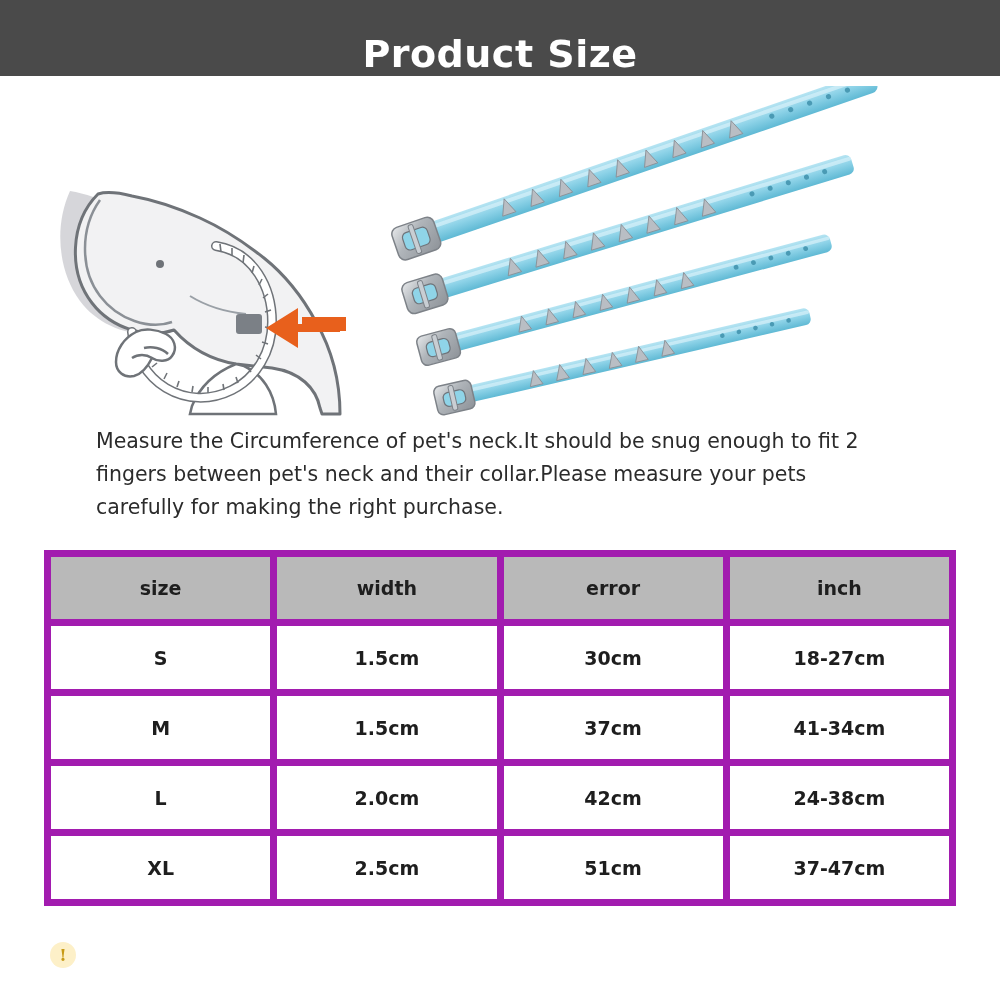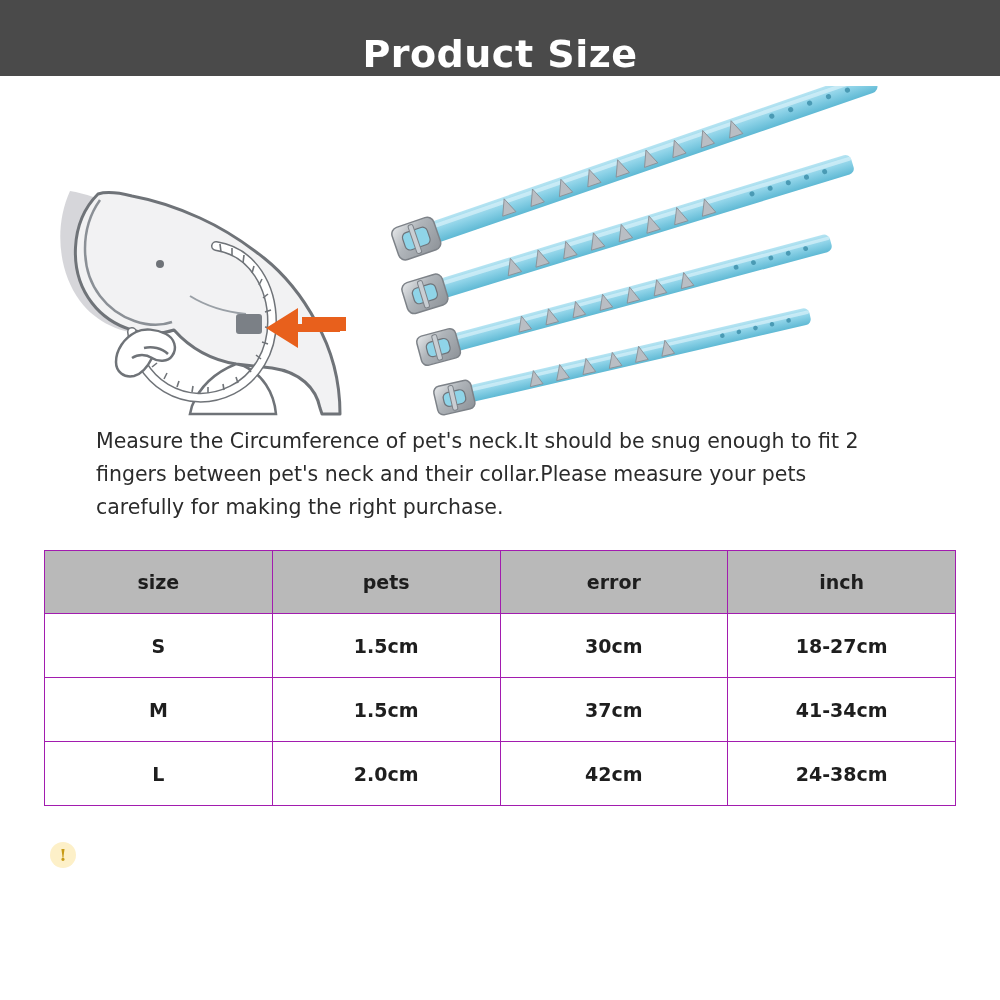--- a/index.html
+++ b/index.html
@@ -66,21 +66,21 @@
   .table-wrap {
     margin: 26px 44px 0 44px;
   }
   table.size-table {
     width: 912px;
     border-collapse: collapse;
     table-layout: fixed;
   }
   table.size-table th,
   table.size-table td {
-    border: 1px solid #a21caf;
+    border: 7px solid #a21caf;
     text-align: center;
     font-family: "DejaVu Sans", sans-serif;
   }
   table.size-table thead th {
     background: #b9b9b9;
     height: 60px;
     font-size: 19px;
     font-weight: bold;
     color: #1e1e1e;
   }
@@ -391,21 +391,21 @@
   </div>
 </div>
 
 <p class="description">Measure the Circumference of pet's neck.It should be snug enough to fit 2 fingers between pet's neck and their collar.Please measure your pets carefully for making the right purchase.</p>
 
 <div class="table-wrap">
   <table class="size-table">
     <thead>
       <tr>
         <th>size</th>
-        <th>pets</th>
+        <th>width</th>
         <th>error</th>
         <th>inch</th>
       </tr>
     </thead>
     <tbody>
       <tr>
         <td>S</td>
         <td>1.5cm</td>
         <td>30cm</td>
         <td>18-27cm</td>
@@ -415,19 +415,25 @@
         <td>1.5cm</td>
         <td>37cm</td>
         <td>41-34cm</td>
       </tr>
       <tr>
         <td>L</td>
         <td>2.0cm</td>
         <td>42cm</td>
         <td>24-38cm</td>
       </tr>
+      <tr>
+        <td>XL</td>
+        <td>2.5cm</td>
+        <td>51cm</td>
+        <td>37-47cm</td>
+      </tr>
     </tbody>
   </table>
 </div>
 
 <div class="note-row">
   <div class="note-badge">!</div>
 </div>
 
 </body></html>

